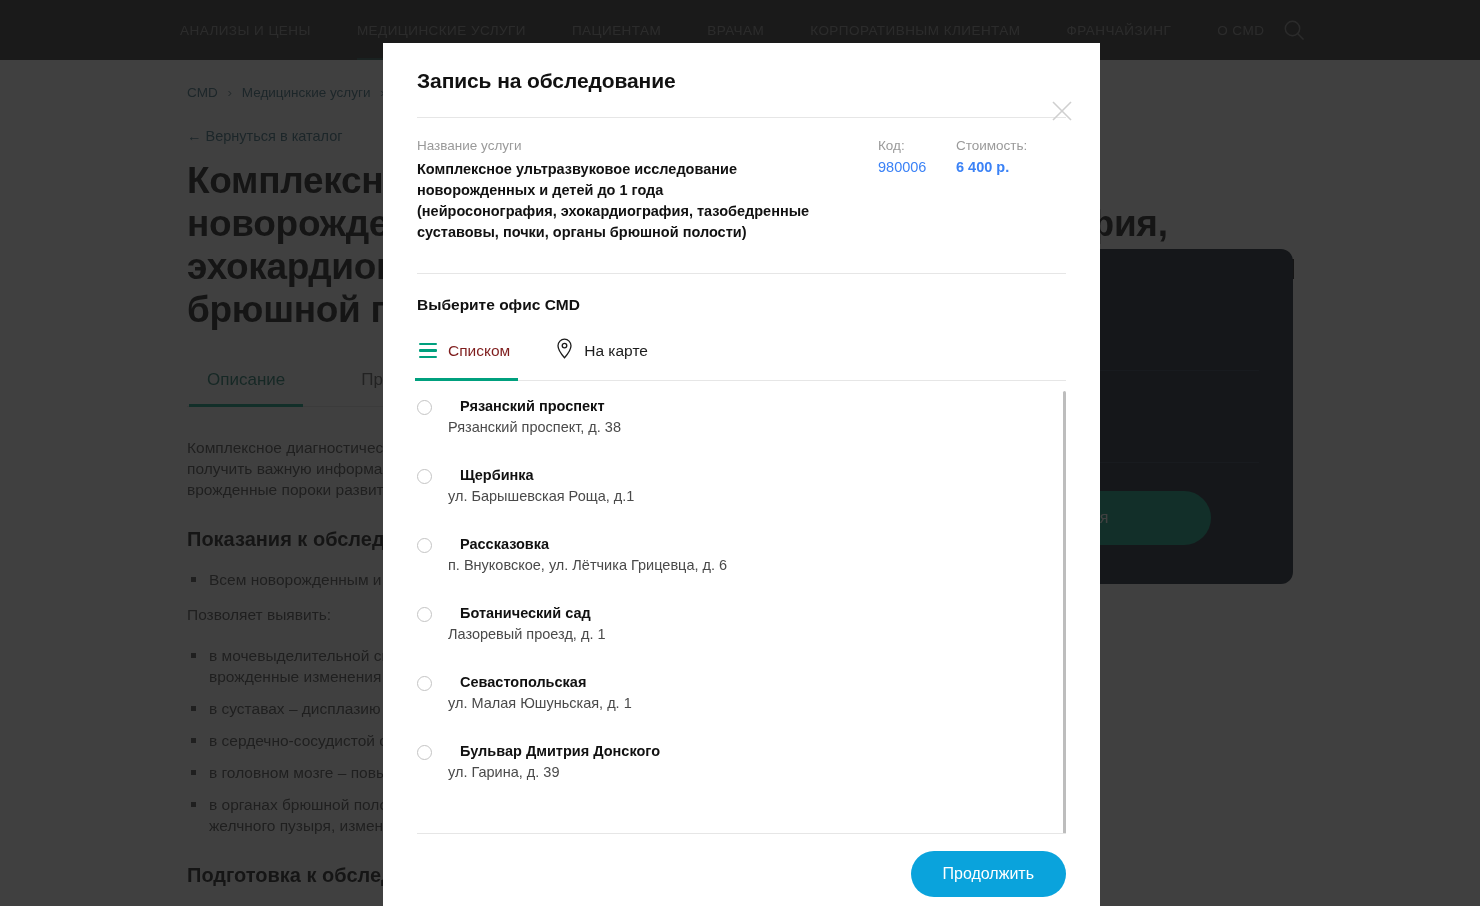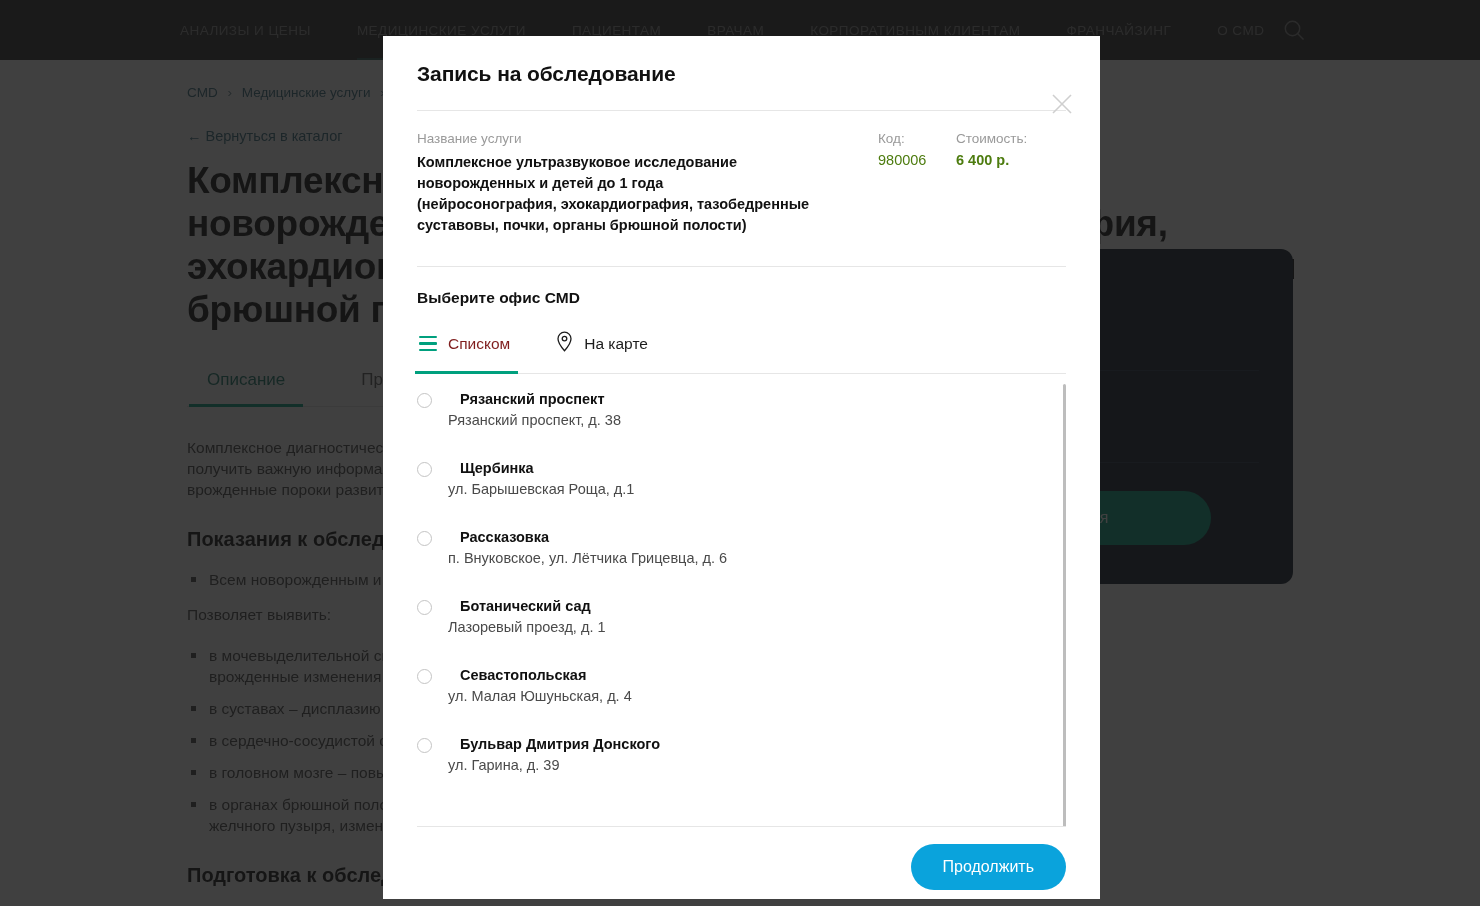--- a/index.html
+++ b/index.html
@@ -187,21 +187,21 @@
     position: absolute;
     inset: 0;
     background: rgba(22,22,22,0.82);
     z-index: 50;
   }
 
   
   #modal {
     position: absolute;
     left: 383px;
-    top: 36px;
+    top: 43px;
     width: 717px;
     height: 863px;
     background: #ffffff;
     z-index: 60;
     display: flex;
     flex-direction: column;
   }
 
   .modal-close {
     position: absolute;
@@ -238,21 +238,21 @@
   }
   .svc-name {
     font-size: 14.5px;
     font-weight: bold;
     line-height: 21px;
     color: #111;
   }
   .svc-col { width: 78px; }
   .svc-col-val {
     font-size: 14.5px;
-    color: #4d7c0f;
+    color: #3b82f6;
   }
   .svc-col-val.bold { font-weight: bold; }
   .svc-col.price { width: 110px; }
 
   .modal-hr2 {
     height: 1px;
     background: #e6e6e6;
     margin: 30px 34px 0 34px;
   }
 
@@ -515,21 +515,21 @@
       <span class="radio"></span>
       <span class="office-text">
         <span class="office-name">Ботанический сад</span>
         <span class="office-addr" style="display:block">Лазоревый проезд, д. 1</span>
       </span>
     </div>
     <div class="office">
       <span class="radio"></span>
       <span class="office-text">
         <span class="office-name">Севастопольская</span>
-        <span class="office-addr" style="display:block">ул. Малая Юшуньская, д. 4</span>
+        <span class="office-addr" style="display:block">ул. Малая Юшуньская, д. 1</span>
       </span>
     </div>
     <div class="office">
       <span class="radio"></span>
       <span class="office-text">
         <span class="office-name">Бульвар Дмитрия Донского</span>
         <span class="office-addr" style="display:block">ул. Гарина, д. 39</span>
       </span>
     </div>
 

